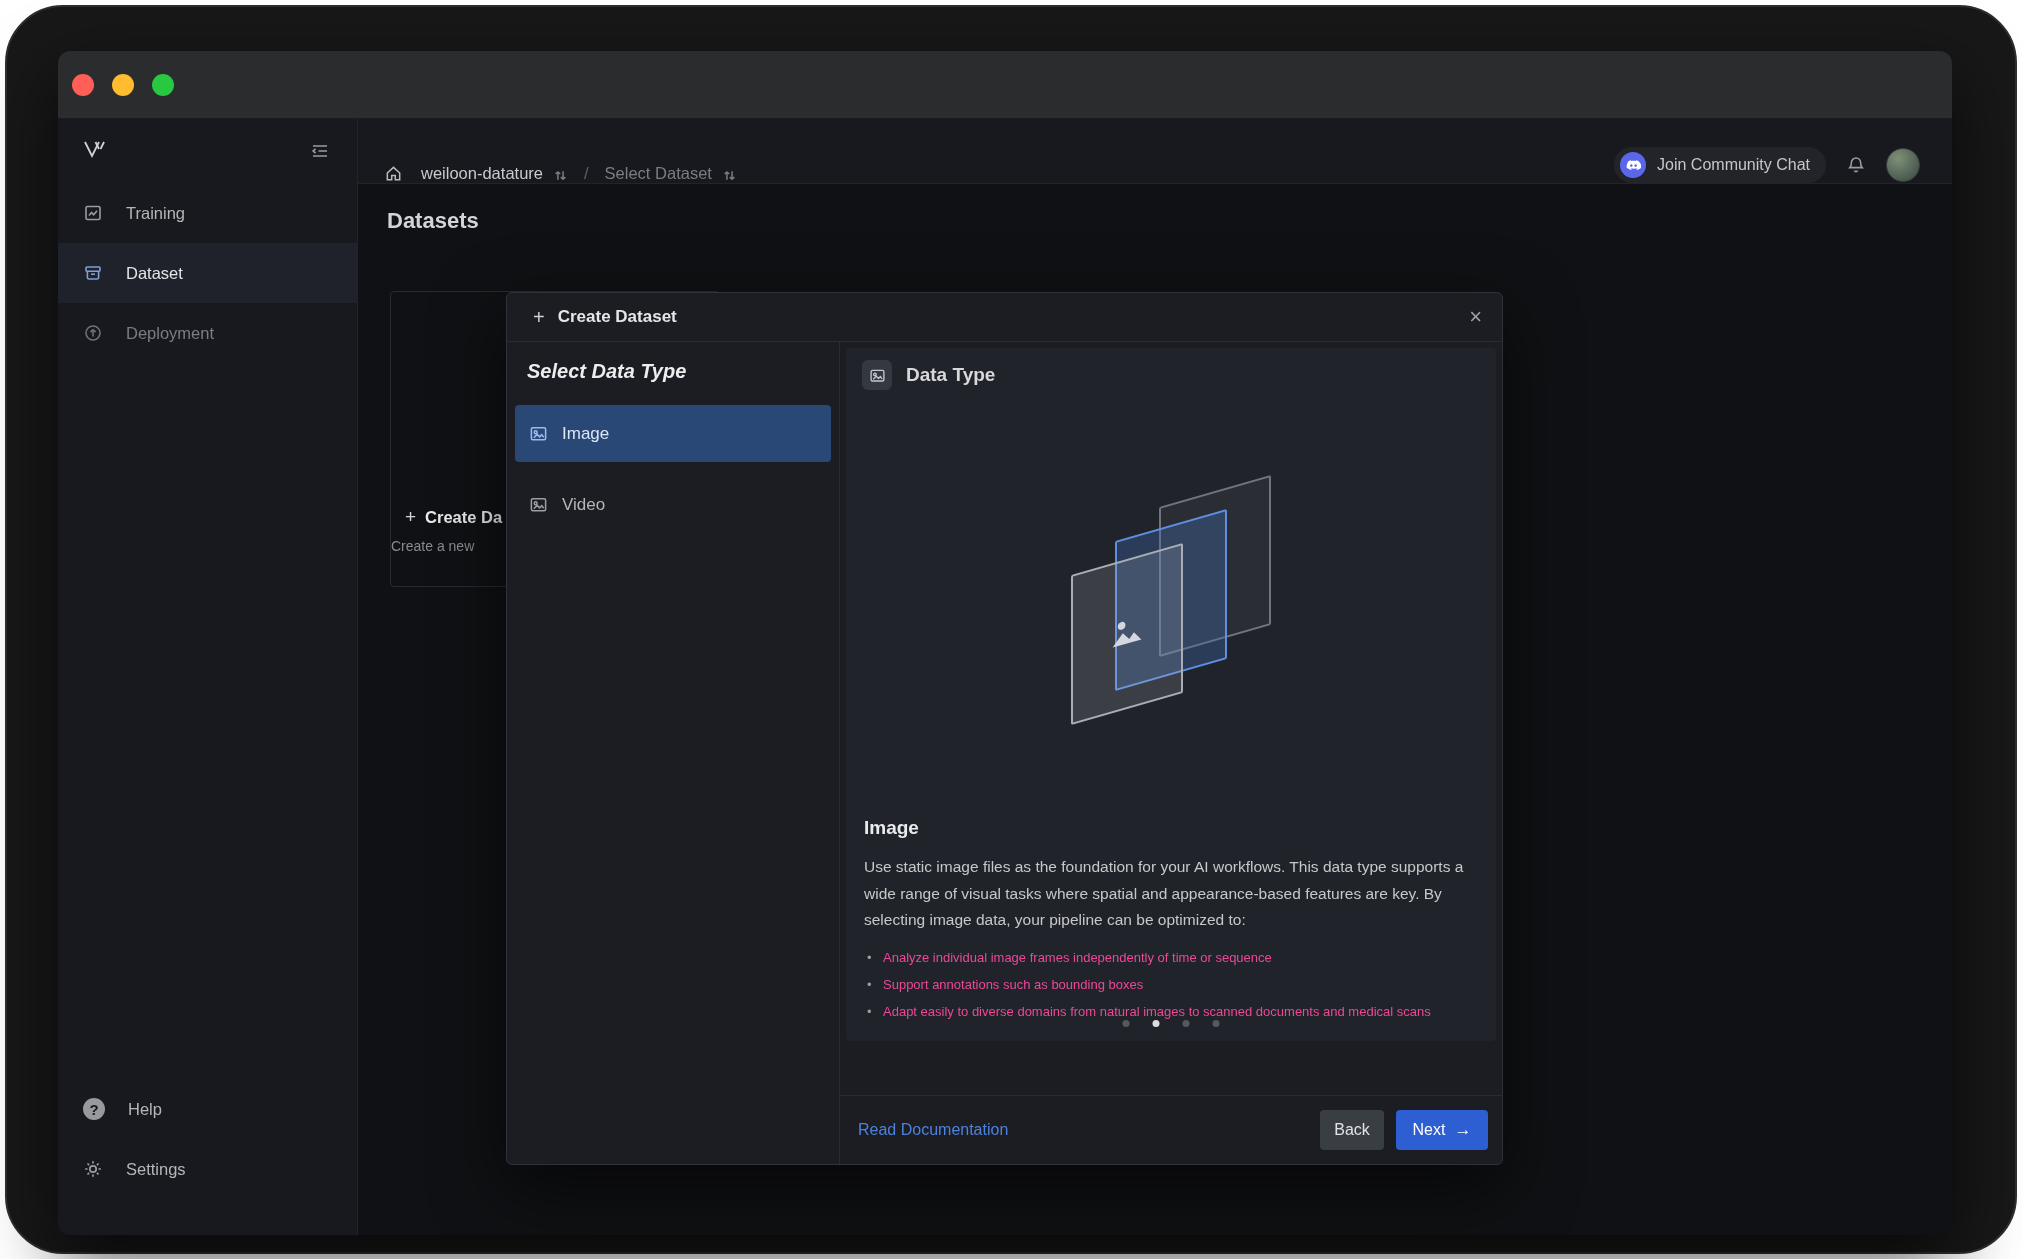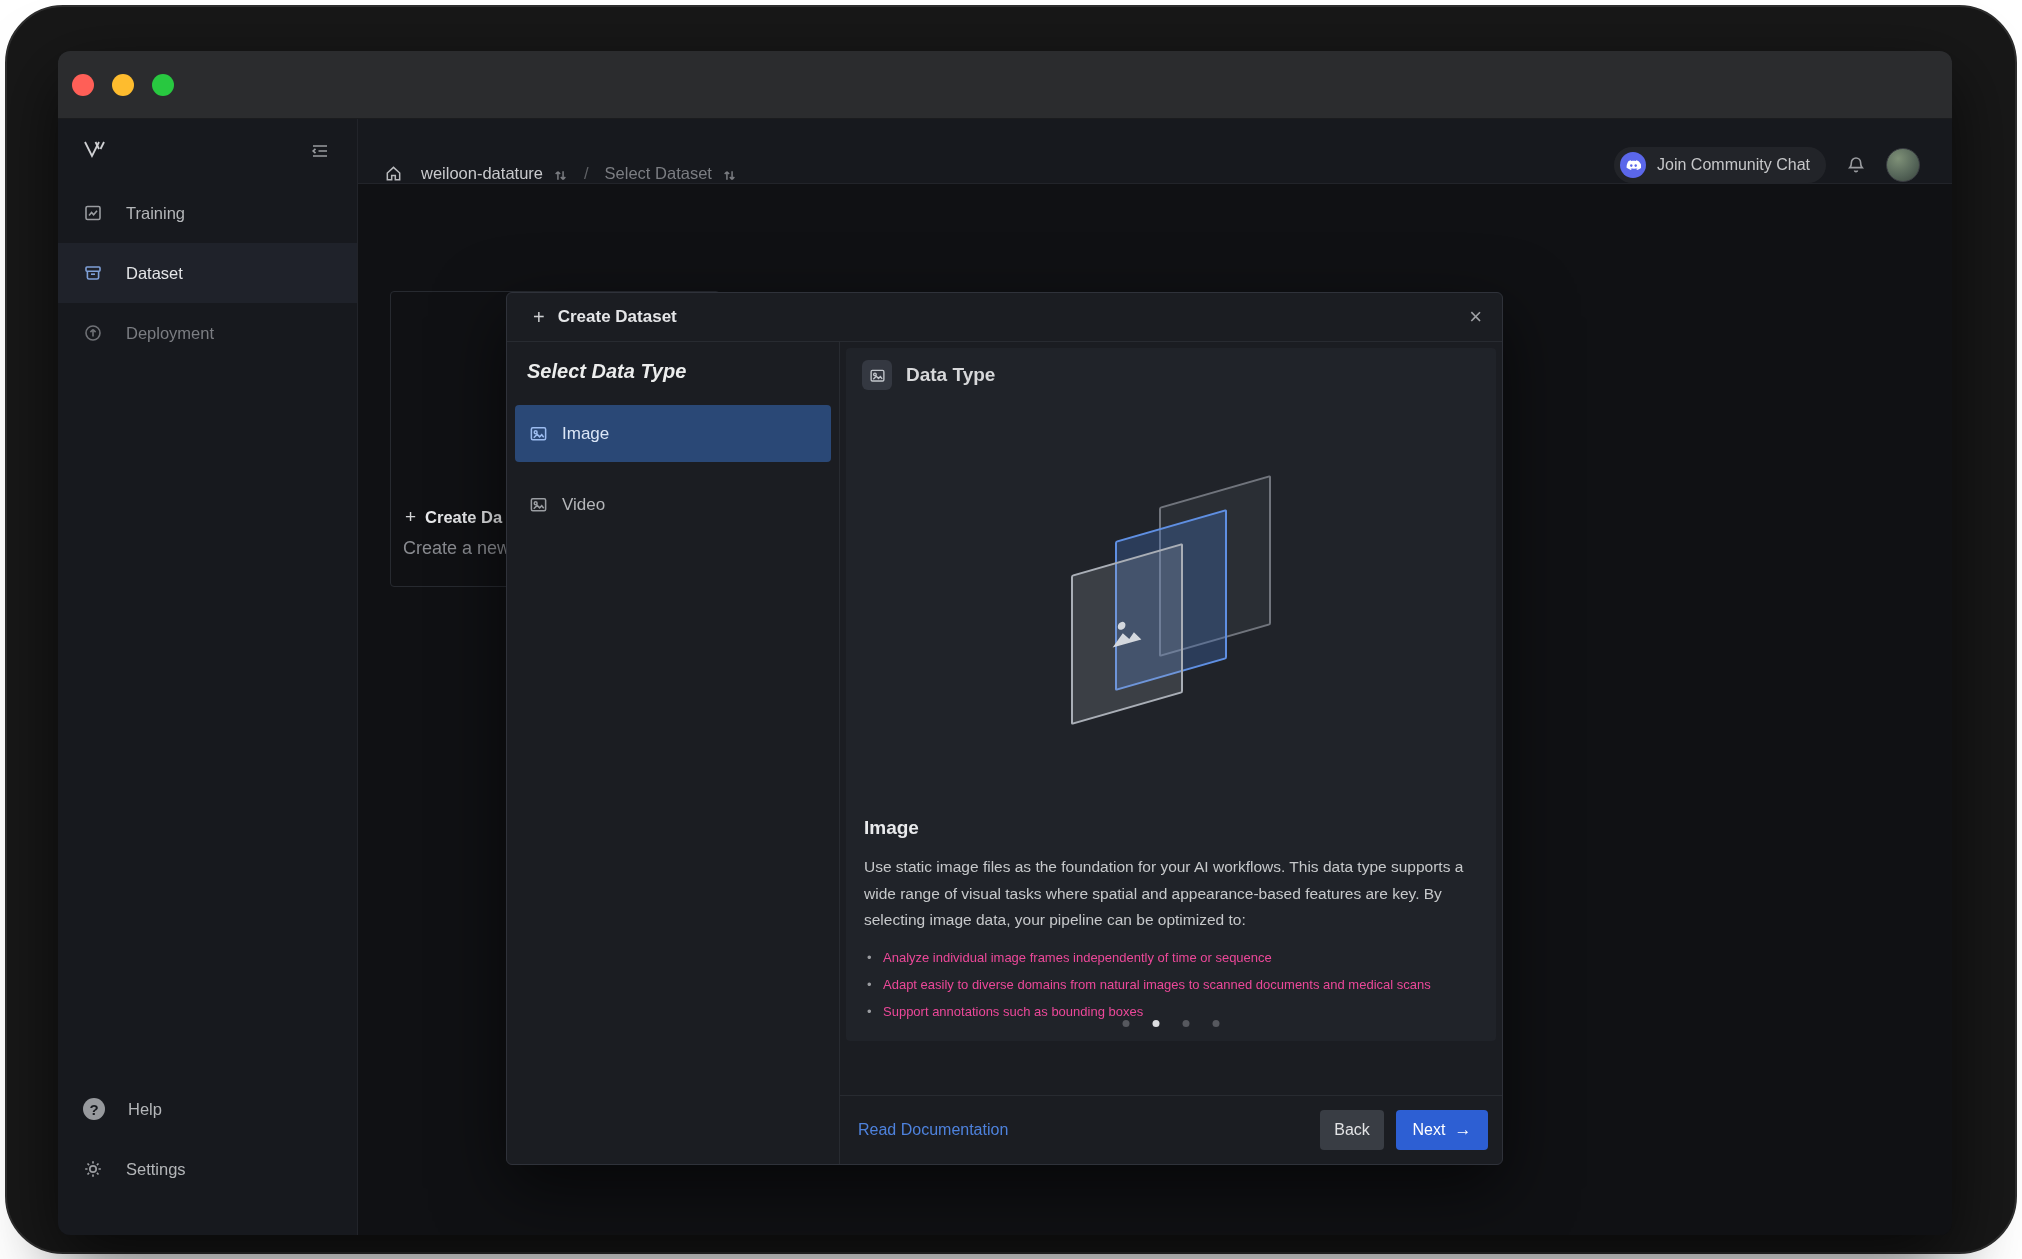--- a/index.html
+++ b/index.html
@@ -59,21 +59,21 @@
 
   .main { flex:1; position:relative; background:#101114; padding:24px 0 0 29px; }
   .page-title { font-size:22px; font-weight:700; color:#d3d4d6; }
 
   
   .create-card { position:absolute; left:32px; top:107px; width:330px; height:296px;
                  border:1px solid #272a30; border-radius:4px; cursor:pointer; overflow:hidden; }
   .card-title { position:absolute; left:14px; top:214px; font-size:16.5px; font-weight:700; color:#e8e9eb;
                 display:flex; gap:9px; align-items:center; white-space:nowrap; }
   .card-title .pl { font-weight:400; font-size:19px; color:#d2d3d5; }
-  .card-sub { position:absolute; left:12px; top:246px; font-size:18px; color:#898b90; white-space:nowrap; }
+  .card-sub { position:absolute; left:0; top:246px; font-size:14px; color:#898b90; white-space:nowrap; }
 
   
   .modal { position:absolute; left:448px; top:173px; width:997px; height:873px; z-index:20;
            background:#1b1d22; border:1px solid #2f323a; border-radius:6px;
            box-shadow:0 24px 70px rgba(0,0,0,.6); display:flex; flex-direction:column; }
   .modal-head { height:49px; flex:0 0 auto; display:flex; align-items:center;
                 padding:0 20px 0 26px; border-bottom:1px solid #282b31; }
   .modal-plus { font-size:20px; color:#cfd0d3; margin-right:13px; }
   .modal-title { font-size:17px; font-weight:700; color:#e5e6e8; }
   .modal-close { margin-left:auto; color:#9fa1a5; font-size:22px; line-height:1; cursor:pointer; }
@@ -243,20 +243,21 @@
               <svg width="20" height="20" viewBox="0 0 20 20" fill="none" stroke="currentColor" stroke-width="1.6">
                 <path d="M10 3a4.6 4.6 0 0 0-4.6 4.6c0 3.5-1.5 5-1.5 5h12.2s-1.5-1.5-1.5-5A4.6 4.6 0 0 0 10 3z"></path>
                 <path d="M8.4 15.5a1.7 1.7 0 0 0 3.2 0"></path>
               </svg>
             </span>
             <span class="avatar"></span>
           </div>
         </div>
 
         <div class="main">
+          <div class="page-title">Datasets</div>
 
           <div class="create-card">
             <div class="card-title">
               <span class="pl">+</span>
               <span>Create Da</span>
             </div>
             <div class="card-sub">Create a new</div>
           </div>
         </div>
       </div>
@@ -319,22 +320,22 @@
                     </svg>
                   </span>
                 </div>
               </div>
 
               <div class="text-block">
                 <h3>Image</h3>
                 <p>Use static image files as the foundation for your AI workflows. This data type supports a wide range of visual tasks where spatial and appearance-based features are key. By selecting image data, your pipeline can be optimized to:</p>
                 <ul>
                   <li>Analyze individual image frames independently of time or sequence</li>
+                  <li>Support annotations such as bounding boxes</li>
                   <li>Adapt easily to diverse domains from natural images to scanned documents and medical scans</li>
-                  <li>Support annotations such as bounding boxes</li>
                 </ul>
               </div>
 
               <div class="dots">
                 <span class="dot"></span>
                 <span class="dot active"></span>
                 <span class="dot"></span>
                 <span class="dot"></span>
               </div>
             </div>

